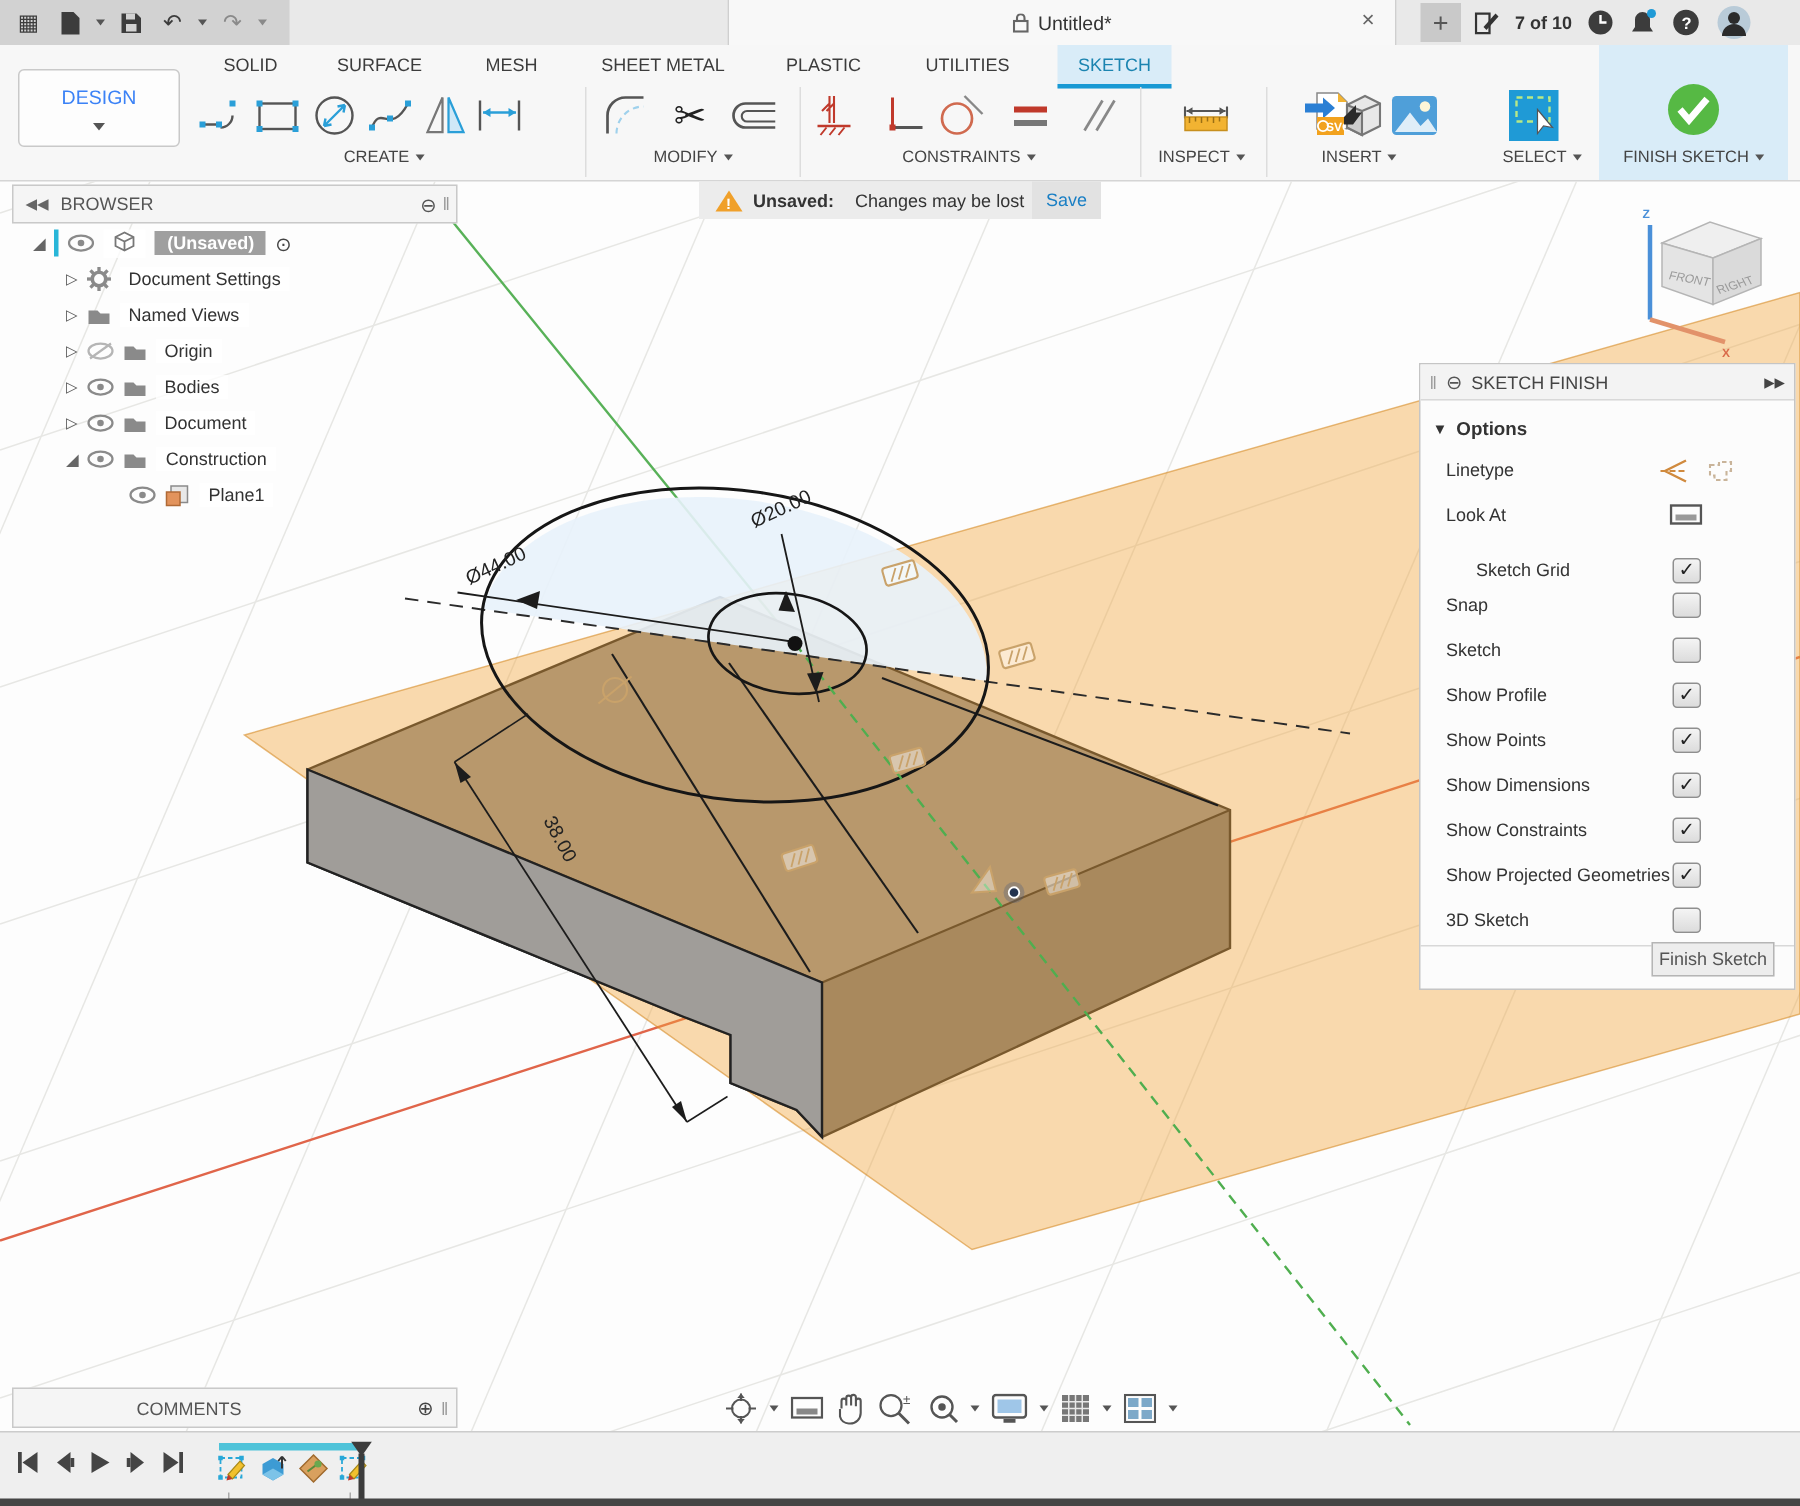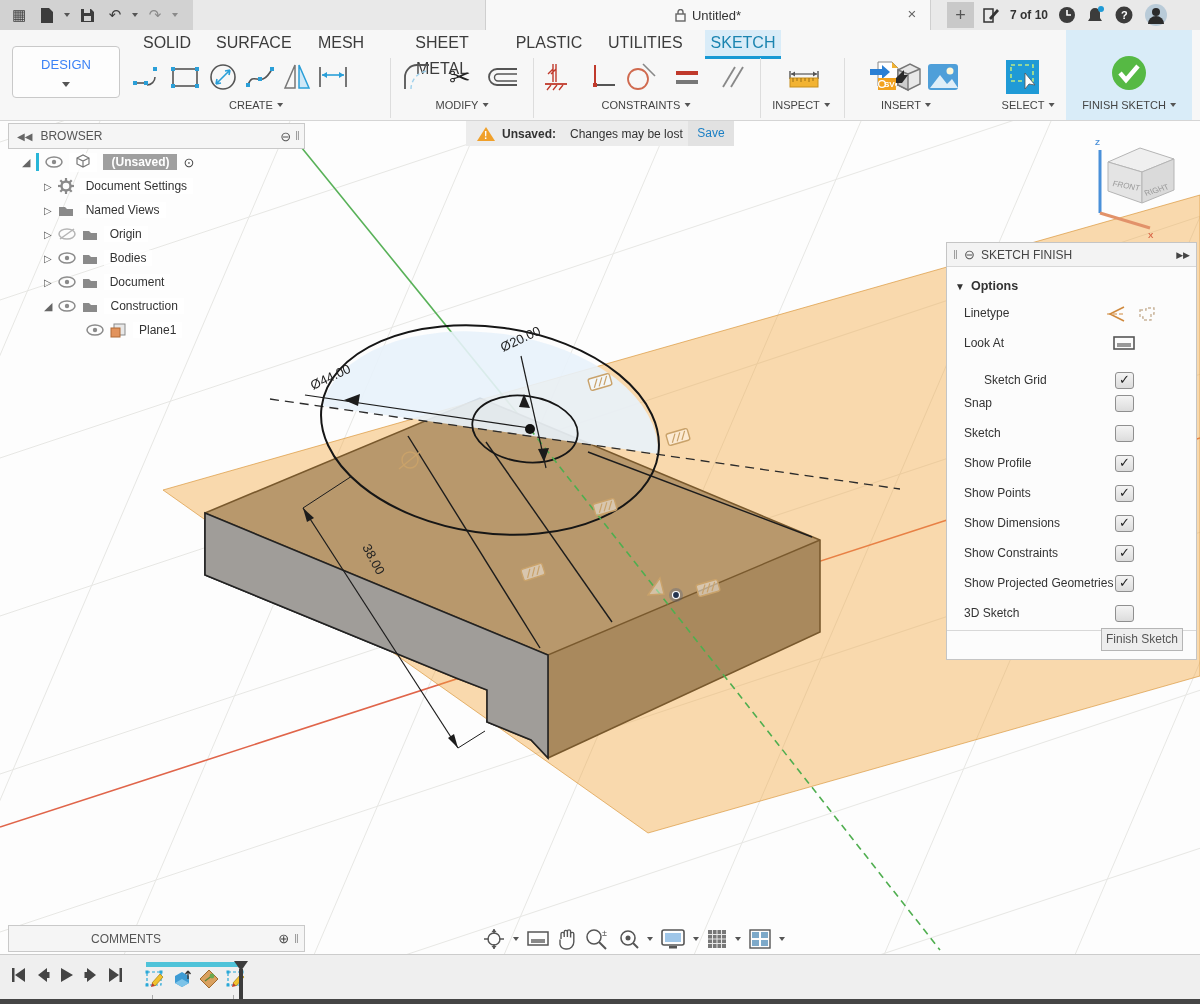--- a/index.html
+++ b/index.html
@@ -12,21 +12,21 @@
   .tb-ico{width:22px;height:22px;display:flex;align-items:center;justify-content:center;color:#3c3c3c;font-size:15px;}
   .caret{width:0;height:0;border-left:4px solid transparent;border-right:4px solid transparent;border-top:5px solid #555;display:inline-block;}
   .caret.sm{border-top-width:4px;border-left-width:3px;border-right-width:3px;}
   .doc-tab{left:485px;top:0;width:444px;height:30px;background:#f8f8f8;border-left:1px solid #cfcfcf;border-right:1px solid #cfcfcf;display:flex;align-items:center;justify-content:center;gap:6px;font-size:13px;color:#333;}
   .doc-close{position:absolute;right:8px;top:4px;width:20px;height:20px;color:#666;font-size:15px;text-align:center;line-height:20px;}
   .newtab{left:947px;top:2px;width:27px;height:26px;background:#c9c9c9;color:#555;font-size:18px;text-align:center;line-height:26px;}
   .top-right{left:975px;top:0;width:225px;height:30px;display:flex;align-items:center;gap:10px;padding-left:8px;box-sizing:border-box;}
   .counter{font-size:12px;font-weight:bold;color:#333;}
   
   .ribbon{left:0;top:30px;width:1200px;height:90px;background:#f7f7f7;border-bottom:1px solid #d5d5d5;}
-  .rtab{position:absolute;top:0;height:26px;line-height:26px;font-size:16px;color:#3c3c3c;text-align:center;}
+  .rtab{position:absolute;top:0;height:26px;line-height:26px;font-size:12px;color:#3c3c3c;text-align:center;}
   .rtab.active{background:#d9ecf8;color:#1b84b0;border-bottom:3px solid #1899d4;box-sizing:content-box;}
   .design-btn{left:12px;top:16px;width:106px;height:50px;background:#fdfdfd;border:1px solid #c9c9c9;border-radius:4px;display:flex;align-items:center;justify-content:center;gap:10px;font-size:13px;color:#3b82f6;flex-direction:column;}
   .g-ico{position:absolute;top:30px;width:34px;height:34px;display:flex;align-items:center;justify-content:center;}
   .g-label{position:absolute;top:68px;height:14px;font-size:11px;color:#444;display:flex;align-items:center;gap:4px;transform:translateX(-50%);white-space:nowrap;}
   .vsep{position:absolute;top:28px;width:1px;height:60px;background:#ddd;}
   .finish-block{left:1066px;top:0;width:126px;height:90px;background:#d9ecf8;}
   
   .panel-head{background:#f5f5f5;border:1px solid #c9c9c9;display:flex;align-items:center;font-size:12px;color:#555;}
   .warnbar{left:466px;top:121px;width:268px;height:25px;background:#ececec;display:flex;align-items:center;font-size:12px;}
   .savebtn{margin-left:auto;width:46px;height:25px;background:#e2e2e2;color:#1a7fc4;text-align:center;line-height:25px;}

